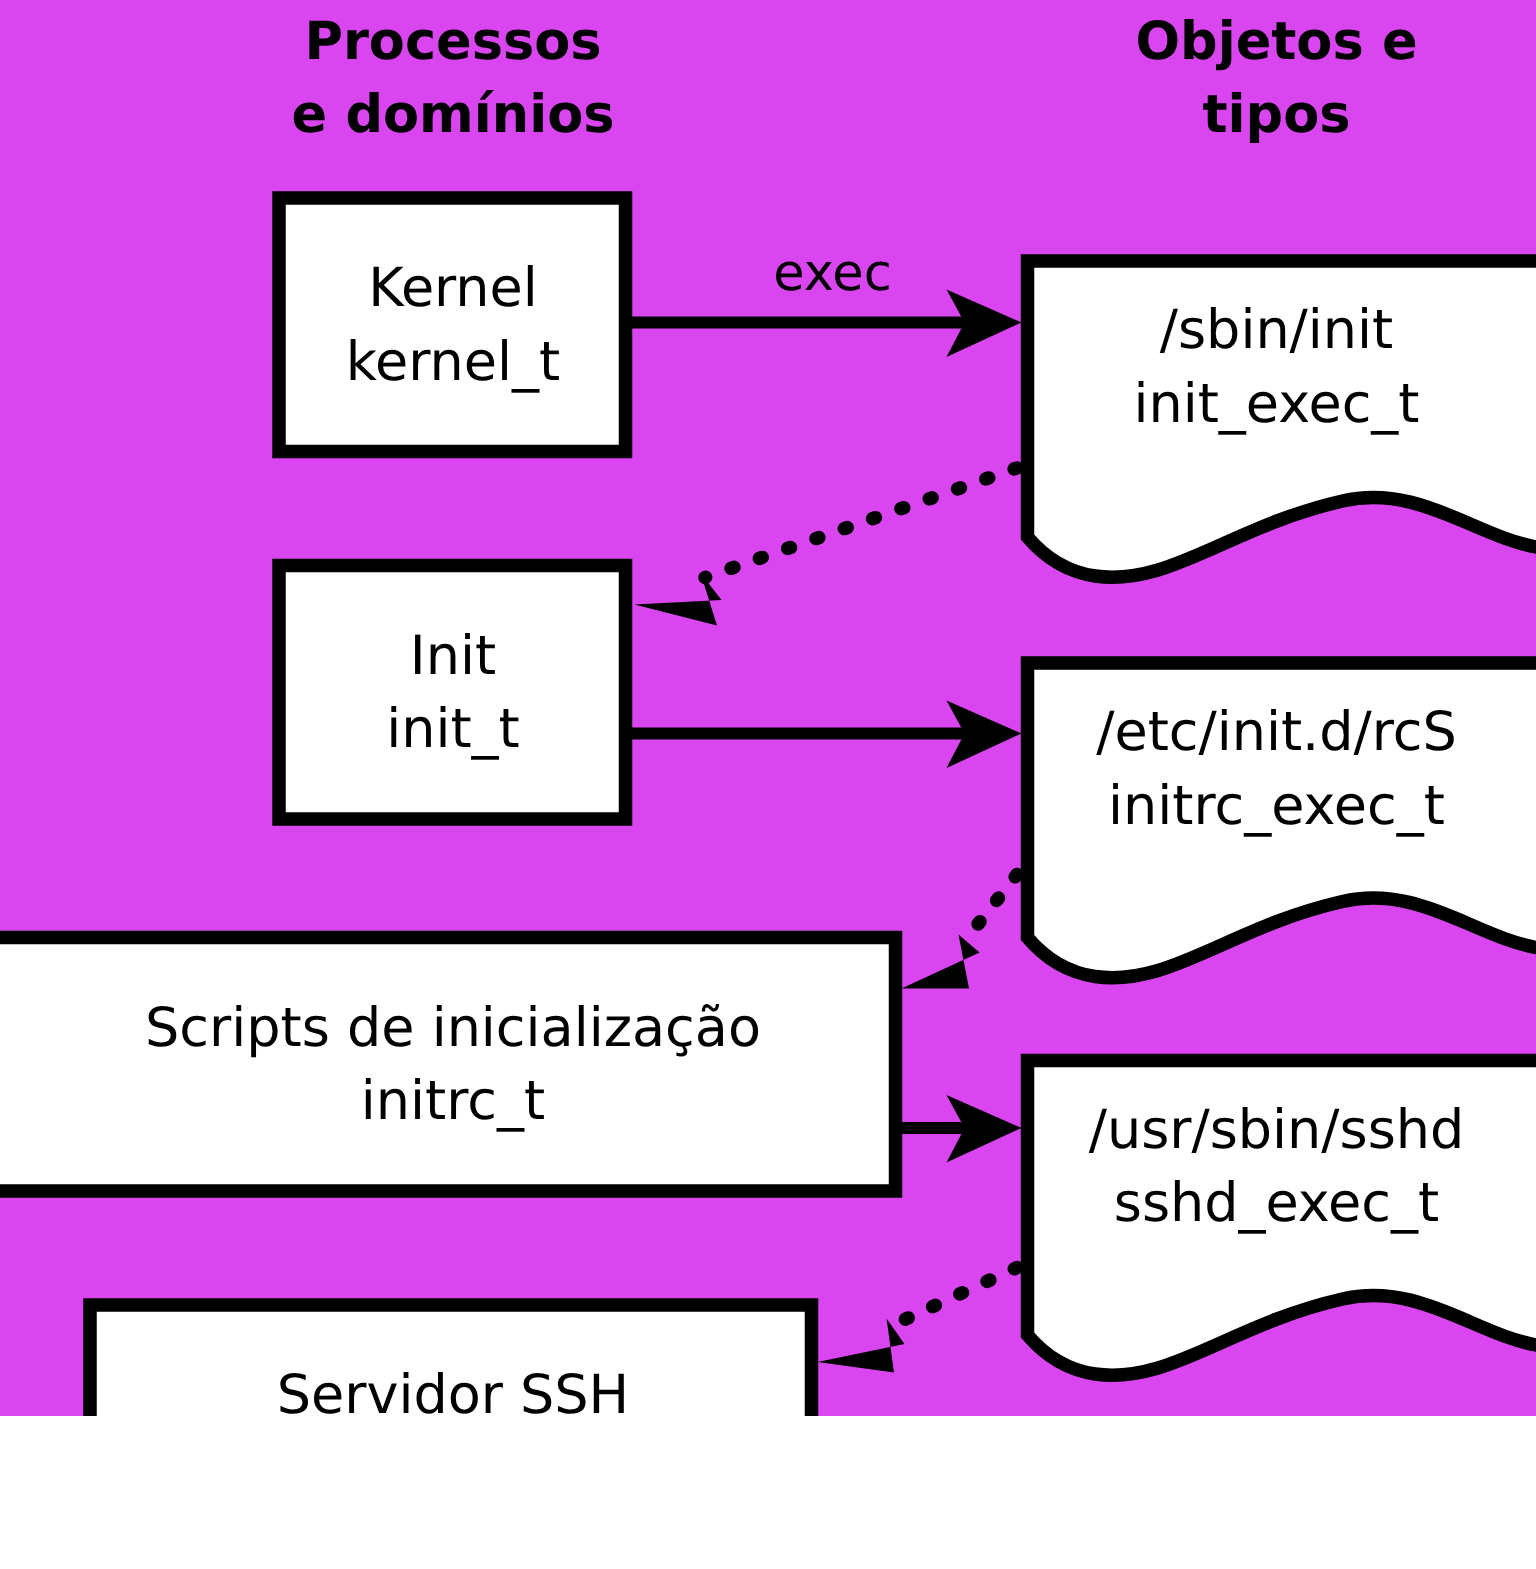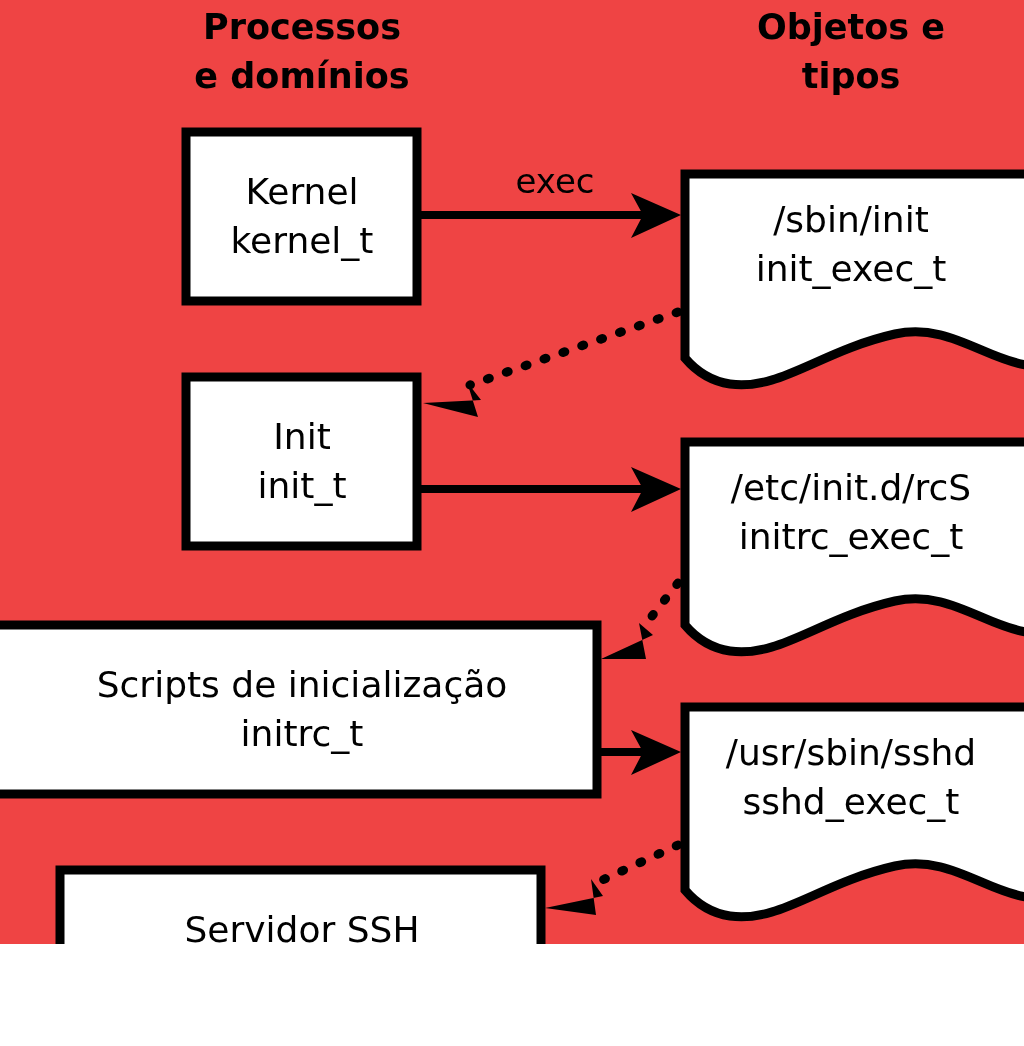--- a/index.html
+++ b/index.html
@@ -7,21 +7,21 @@
     padding: 0;
     background: #ffffff;
   }
   body {
     font-family: "DejaVu Sans", sans-serif;
   }
   #diagram-root {
     position: relative;
     width: 1024px;
     height: 944px;
-    background: #ef4444;
+    background: #d946ef;
     overflow: hidden;
   }
   svg.canvas {
     position: absolute;
     top: 0;
     left: 0;
     width: 1024px;
     height: 1046px;
     display: block;
   }

